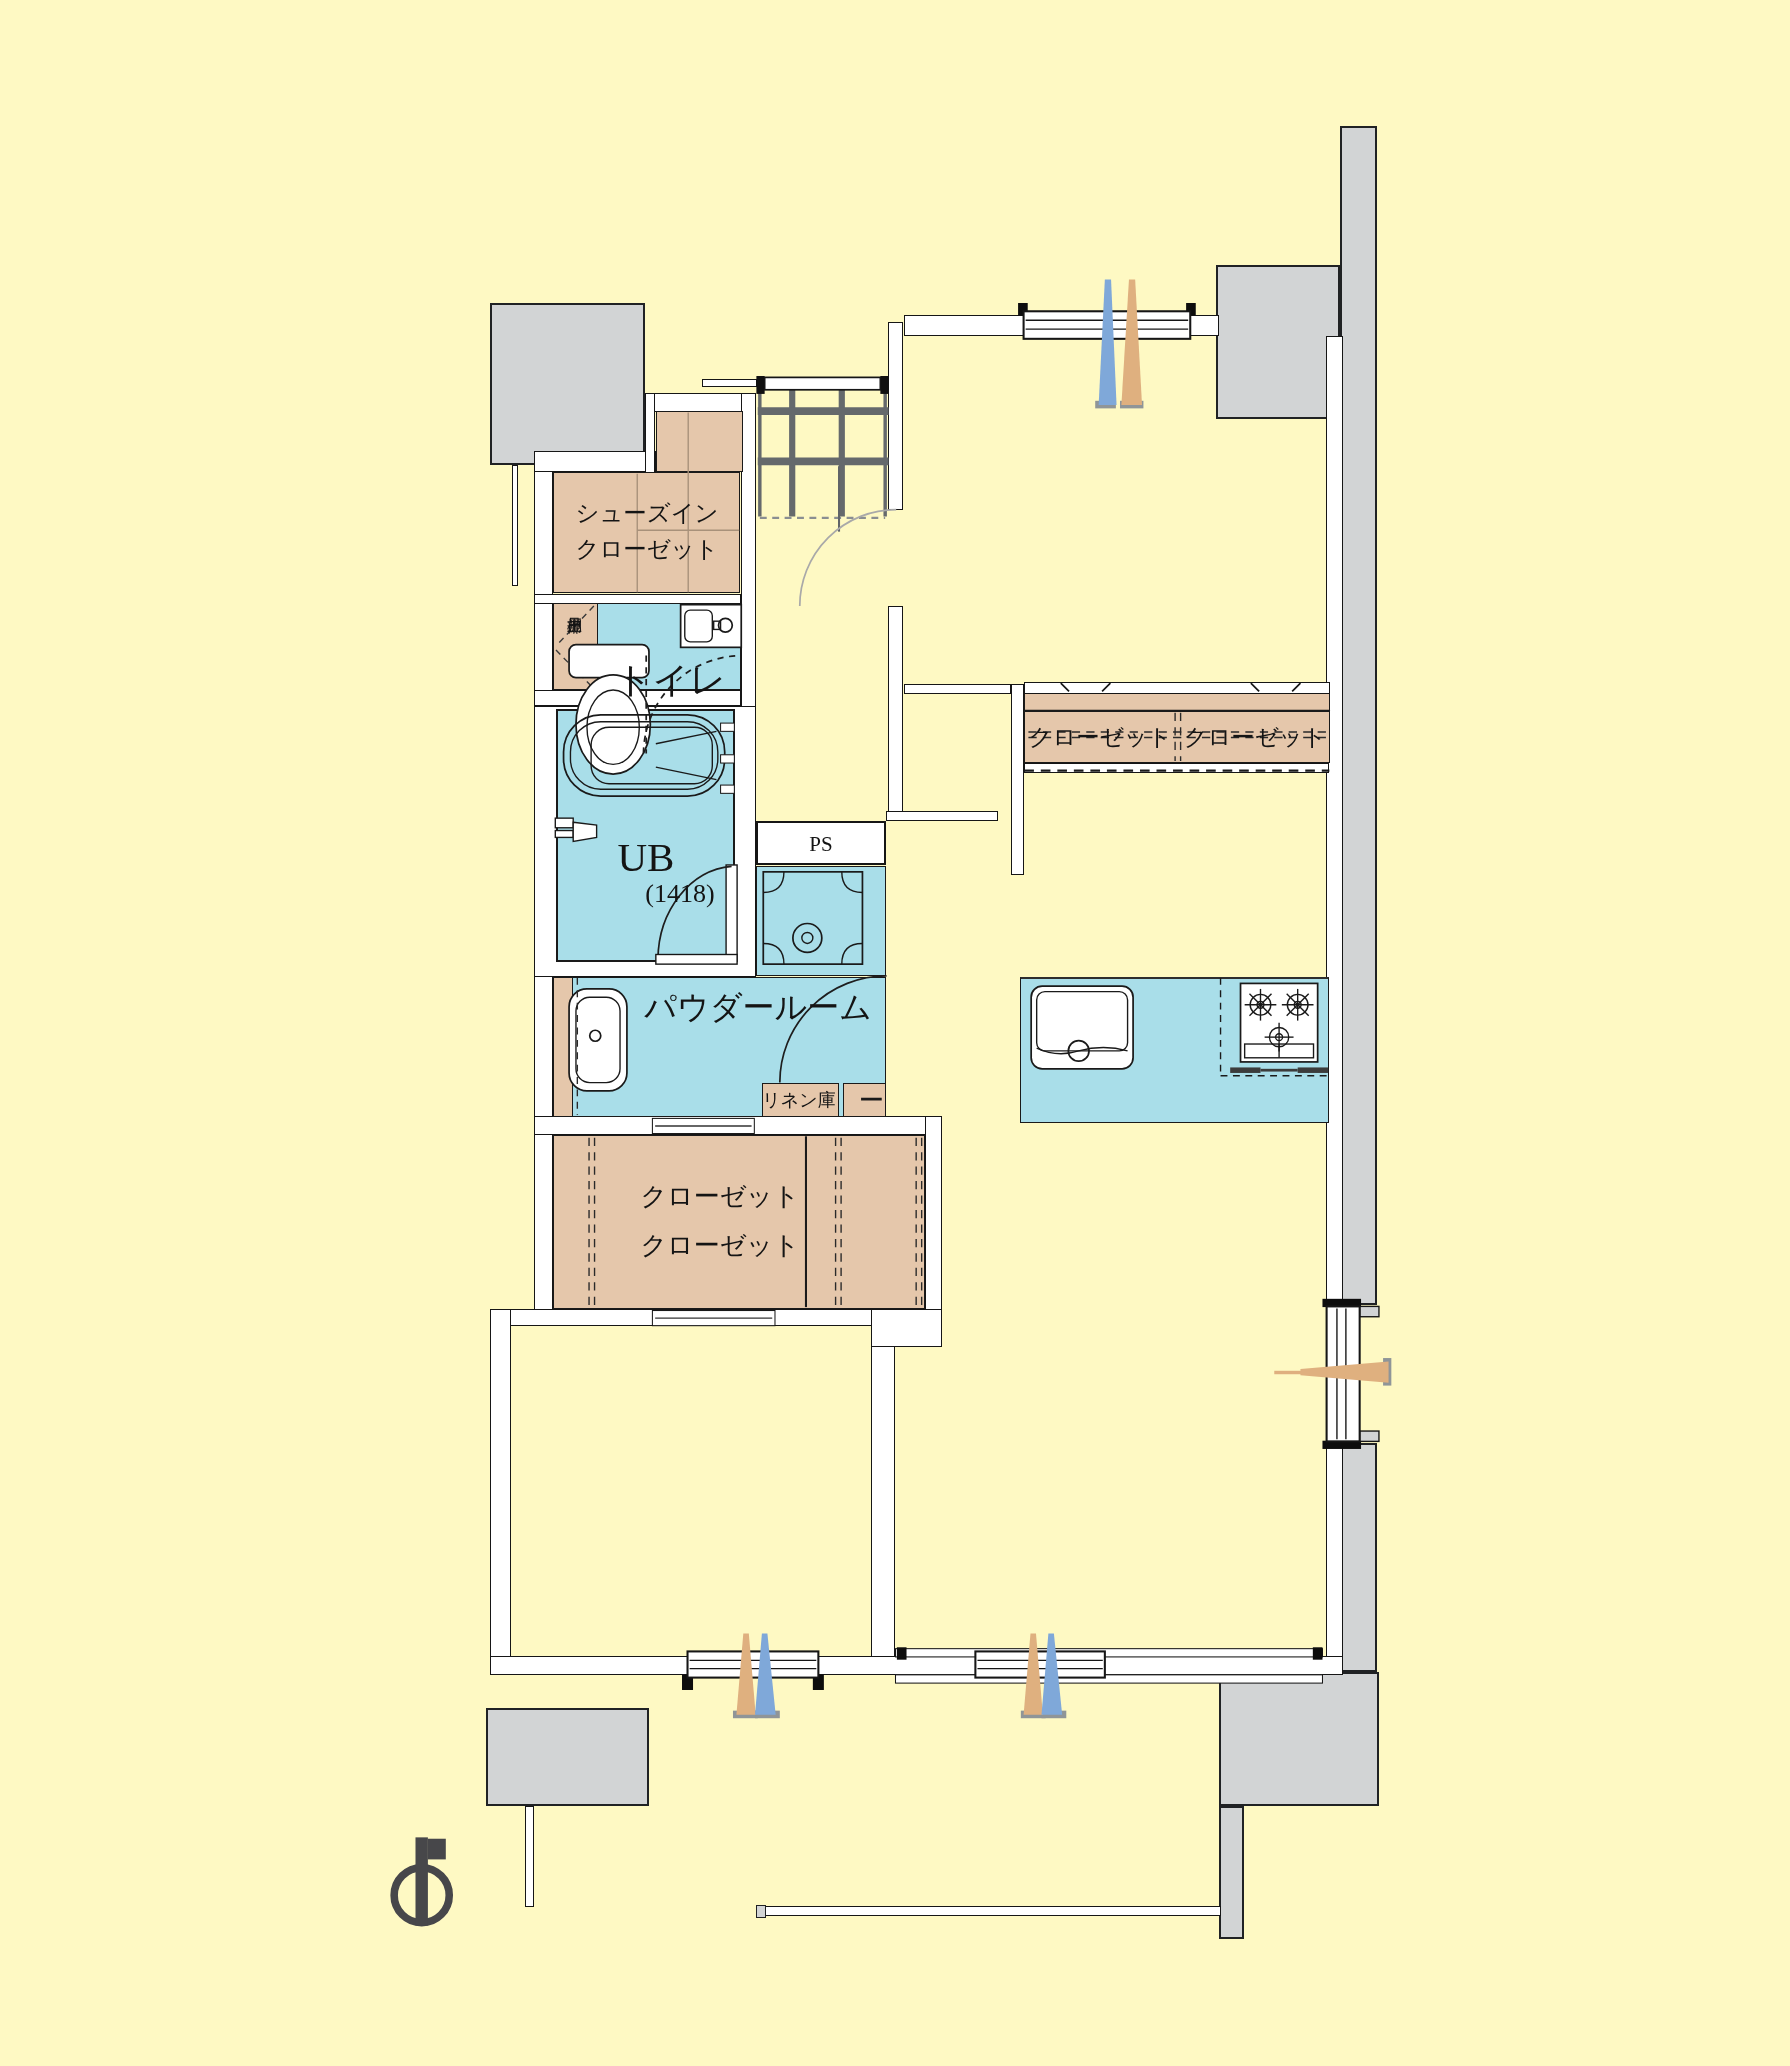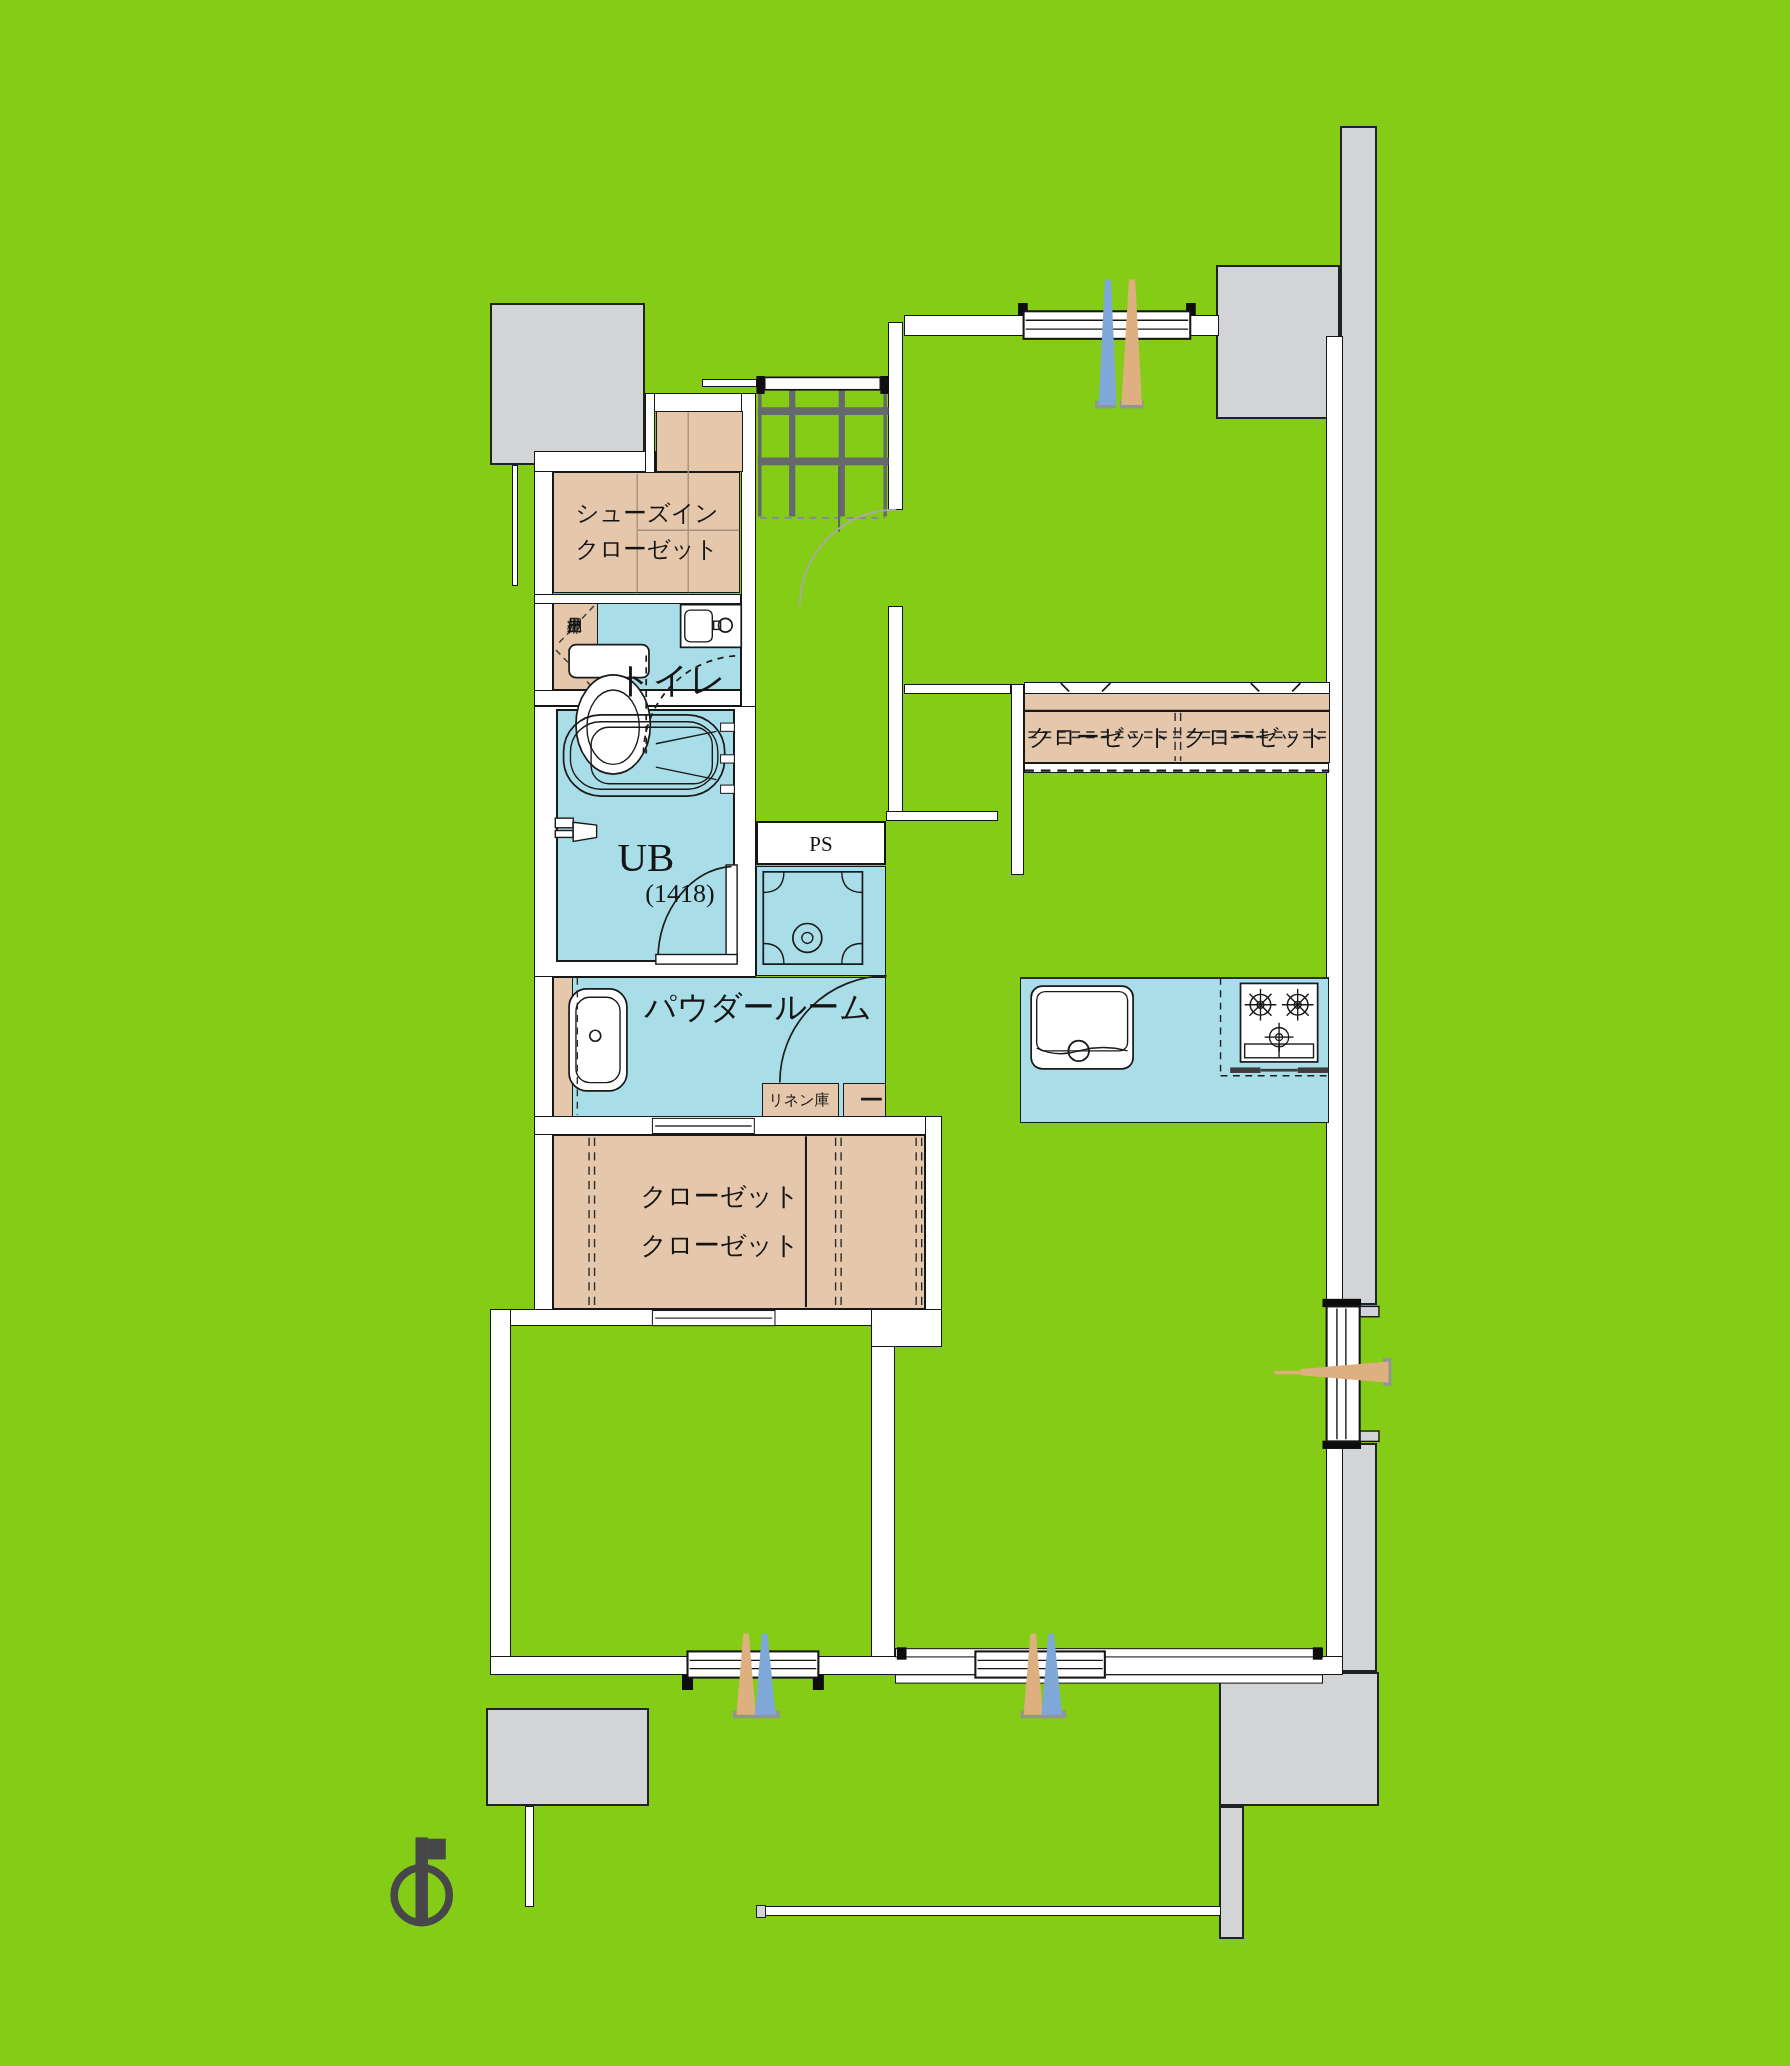--- a/index.html
+++ b/index.html
@@ -1,16 +1,16 @@
 <!DOCTYPE html>
 <html style="font-size:11px"><head>
 <meta charset="utf-8">
 <style>
   html,body{margin:0;padding:0;background:#000;}
-  #stage{position:relative;width:1791px;height:2066px;background:#84cc16;overflow:hidden;
+  #stage{position:relative;width:1791px;height:2066px;background:#fef9c3;overflow:hidden;
          font-family:"Liberation Serif","DejaVu Serif",serif;}
   .abs{position:absolute;box-sizing:border-box;}
   .wall{background:#ffffff;border:1.4px solid #161616;}
   .gray{background:#d2d4d5;border:2.1px solid #202224;}
   .beige{background:#e5c7ab;border:1.4px solid #1a1a1a;}
   .cyan{background:#a9dee9;border:1.4px solid #1a1a1a;}
   .lbl{position:absolute;color:#141414;text-align:center;white-space:nowrap;
        transform:translate(-50%,-50%);z-index:40;}
   .vlbl{writing-mode:vertical-rl;text-orientation:upright;transform:none;white-space:normal;}
   svg{position:absolute;left:0;top:0;z-index:30;pointer-events:none;}
@@ -311,20 +311,20 @@
   </svg>
 
   <div class="lbl" style="left:647px;top:513px;font-size:23.4px;">シューズイン</div>
   <div class="lbl" style="left:647px;top:549px;font-size:23.4px;">クローゼット</div>
   <div class="lbl vlbl" style="left:566px;top:606px;font-size:15px;line-height:16.5px;">上部吊戸棚</div>
   <div class="lbl" style="left:671px;top:680px;font-size:36px;">トイレ</div>
   <div class="lbl" style="left:646px;top:857px;font-size:41px;">UB</div>
   <div class="lbl" style="left:680px;top:894px;font-size:26px;">(1418)</div>
   <div class="lbl" style="left:821px;top:844px;font-size:21px;">PS</div>
   <div class="lbl" style="left:758px;top:1008px;font-size:32px;text-align:center;">パウダールーム</div>
-  <div class="lbl" style="left:799px;top:1100px;font-size:15px;">リネン庫</div>
+  <div class="lbl" style="left:799px;top:1100px;font-size:18px;">リネン庫</div>
   <div class="lbl" style="left:720px;top:1196px;font-size:26px;">クローゼット</div>
   <div class="lbl" style="left:720px;top:1245px;font-size:26px;">クローゼット</div>
   <div class="lbl" style="left:1100px;top:737px;font-size:23.4px;">クローゼット</div>
   <div class="lbl" style="left:1255px;top:737px;font-size:23.4px;">クローゼット</div>
 
 </div>
 
 
 </body></html>

